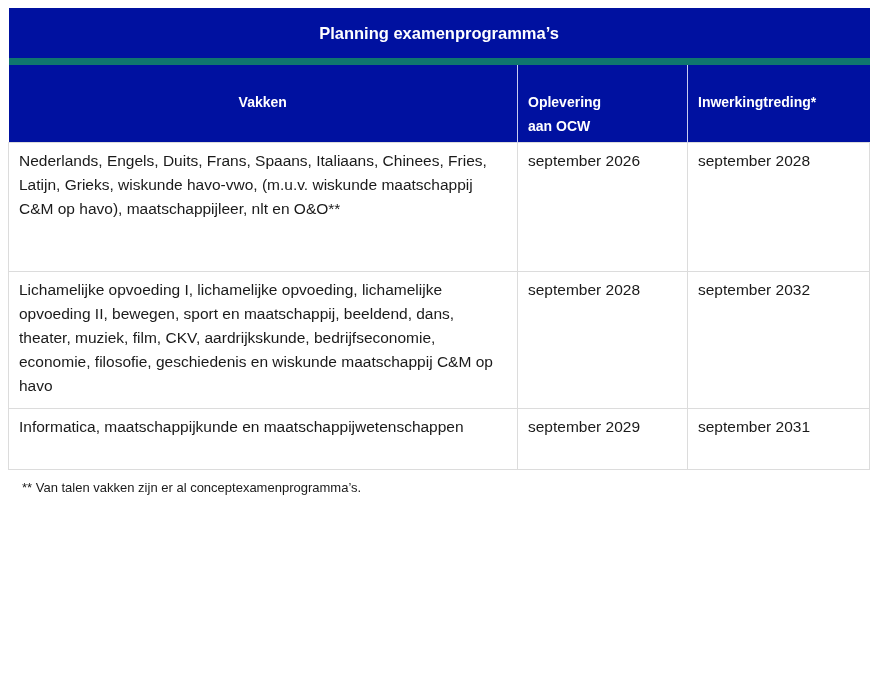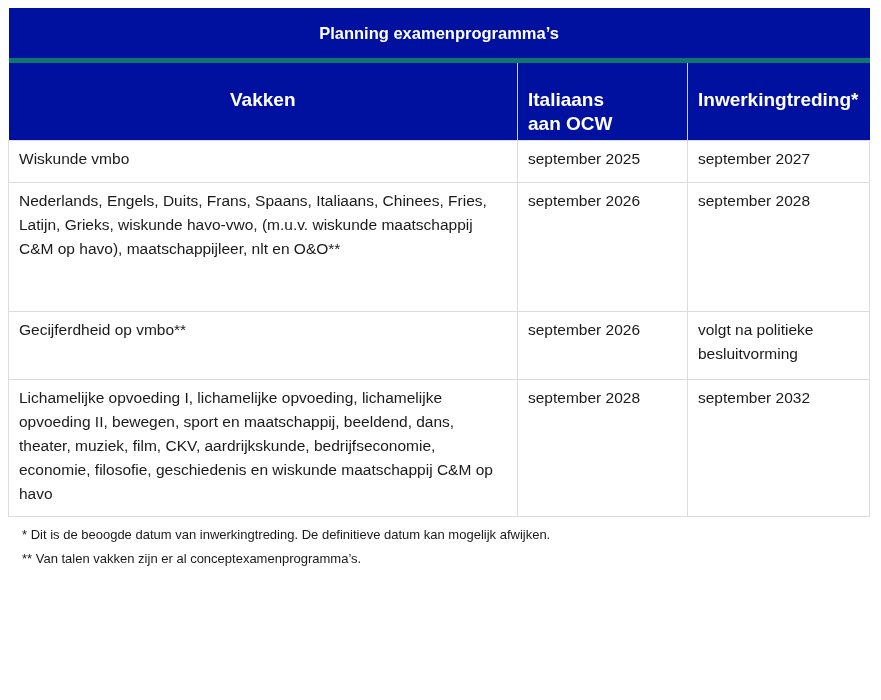--- a/index.html
+++ b/index.html
@@ -1,20 +1,20 @@
 <!DOCTYPE html>
 <html><head>
   <meta charset="utf-8">
   <style>
     html, body { margin: 0; padding: 0; background: #ffffff; }
     body { width: 881px; height: 700px; position: relative; font-family: "Liberation Sans", sans-serif; color: #1a1a1a; }
     .wrap { position: absolute; left: 8px; top: 8px; width: 861px; }
     table { border-collapse: collapse; width: 861px; table-layout: fixed; }
-    .title-row th { background: #0011a0; color: #fff; font-weight: bold; font-size: 16.5px; height: 50px; text-align: center; border-bottom: 5px solid #0f766e; padding: 0; }
-    .head-row th { background: #0011a0; color: #fff; font-weight: bold; font-size: 19px; vertical-align: top; padding: 25px 10px 0 10px; height: 52px; line-height: 24px; text-align: left; border-left: 1px solid #c9cdf0; }
+    .title-row th { background: #0011a0; color: #fff; font-weight: bold; font-size: 16.5px; height: 50px; text-align: center; border-bottom: 7px solid #0f766e; padding: 0; }
+    .head-row th { background: #0011a0; color: #fff; font-weight: bold; font-size: 14px; vertical-align: top; padding: 25px 10px 0 10px; height: 52px; line-height: 24px; text-align: left; border-left: 1px solid #c9cdf0; }
     .head-row th:first-child { text-align: center; border-left: none; }
     td { border: 1px solid #dcdcdc; vertical-align: top; padding: 6px 10px 0 10px; font-size: 15.5px; line-height: 24px; }
     col.c1 { width: 509px; } col.c2 { width: 170px; } col.c3 { width: 182px; }
     .notes { margin-top: 6px; padding-left: 14px; font-size: 13px; line-height: 24px; color: #1a1a1a; }
   </style>
 </head>
 <body>
 
 <div class="wrap">
   <table>
@@ -22,44 +22,38 @@
         <col class="c1">
         <col class="c2">
         <col class="c3">
       </colgroup>
     <thead>
       <tr class="title-row">
         <th colspan="3">Planning examenprogramma’s</th>
       </tr>
       <tr class="head-row">
         <th>Vakken</th>
-        <th><span>Italiaans</span><br><span>aan OCW</span></th>
+        <th><span>Oplevering</span><br><span>aan OCW</span></th>
         <th>Inwerkingtreding*</th>
       </tr>
     </thead>
     <tbody>
-      <tr style="height:42px">
-        <td>Wiskunde vmbo</td>
-        <td>september 2025</td>
-        <td>september 2027</td>
-      </tr>
       <tr style="height:129px">
         <td>Nederlands, Engels, Duits, Frans, Spaans, Italiaans, Chinees, Fries, Latijn, Grieks, wiskunde havo-vwo, (m.u.v. wiskunde maatschappij C&amp;M op havo), maatschappijleer, nlt en O&amp;O**</td>
         <td>september 2026</td>
         <td>september 2028</td>
-      </tr>
-      <tr style="height:68px">
-        <td>Gecijferdheid op vmbo**</td>
-        <td>september 2026</td>
-        <td>volgt na politieke besluitvorming</td>
       </tr>
       <tr style="height:137px">
         <td>Lichamelijke opvoeding I, lichamelijke opvoeding, lichamelijke opvoeding II, bewegen, sport en maatschappij, beeldend, dans, theater, muziek, film, CKV, aardrijkskunde, bedrijfseconomie, economie, filosofie, geschiedenis en wiskunde maatschappij C&amp;M op havo</td>
         <td>september 2028</td>
         <td>september 2032</td>
       </tr>
+      <tr style="height:61px">
+        <td>Informatica, maatschappijkunde en maatschappijwetenschappen</td>
+        <td>september 2029</td>
+        <td>september 2031</td>
+      </tr>
     </tbody>
   </table>
   <div class="notes">
-    <div>* Dit is de beoogde datum van inwerkingtreding. De definitieve datum kan mogelijk afwijken.</div>
     <div>** Van talen vakken zijn er al conceptexamenprogramma’s.</div>
   </div>
 </div>
 
 </body></html>

